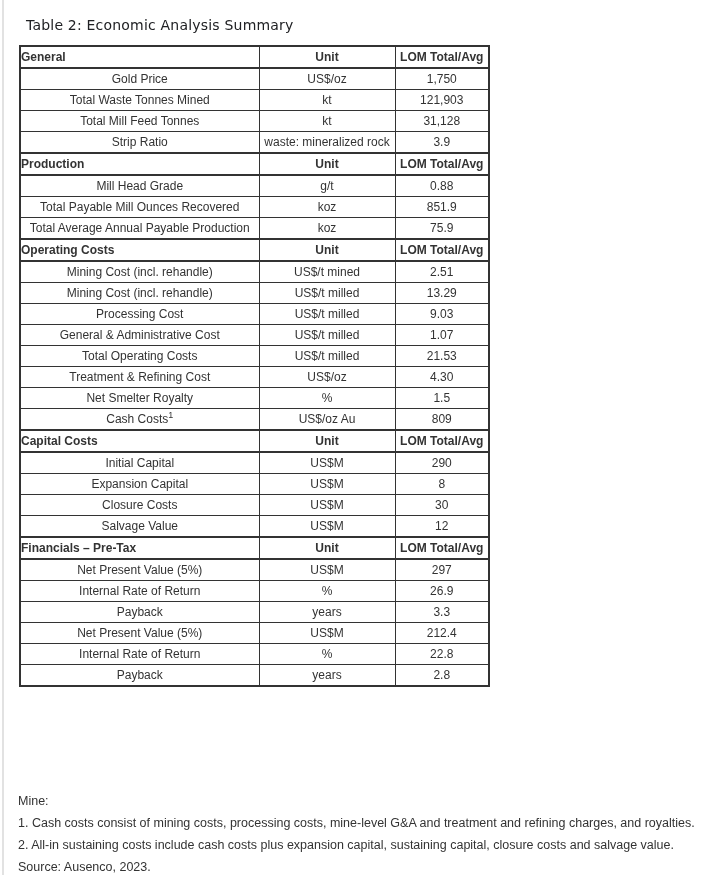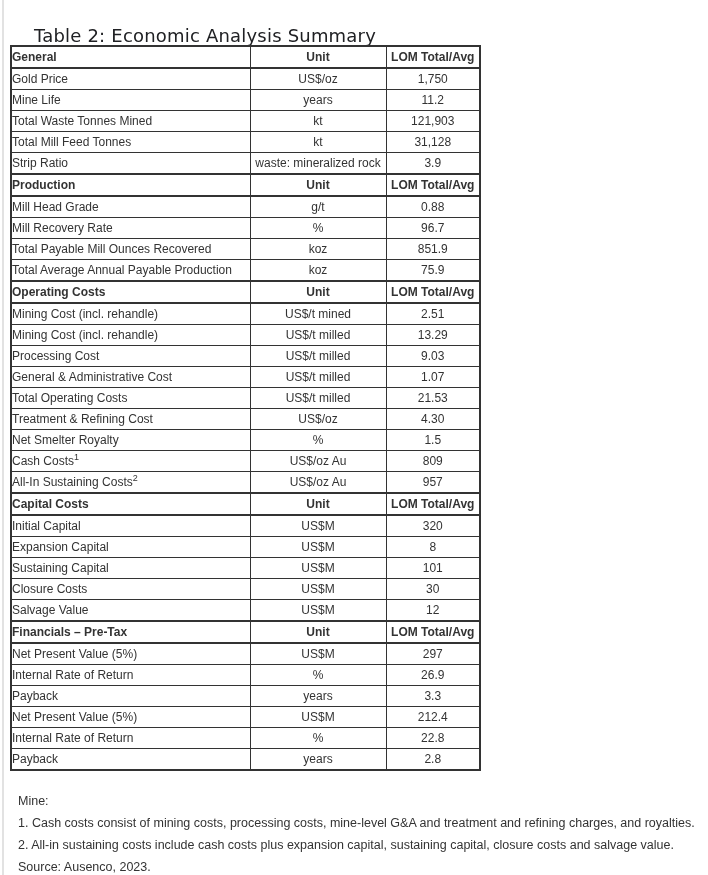--- a/index.html
+++ b/index.html
@@ -4,35 +4,35 @@
 <style>
   html,body{margin:0;padding:0;}
   body{
     width:708px;height:875px;background:#ffffff;position:relative;
     font-family:"Liberation Sans",sans-serif;color:#333;overflow:hidden;
   }
   .left-rule{
     position:absolute;left:2px;top:0;width:2px;height:875px;background:#e2e2e2;
   }
   .title{
-    position:absolute;left:18px;top:9px;margin:16px;
-    font-family:"DejaVu Sans",sans-serif;font-size:18px;font-weight:400;
+    position:absolute;left:18px;top:9px;margin:8px;
+    font-family:"DejaVu Sans",sans-serif;font-size:14px;font-weight:400;
     color:#202124;letter-spacing:.2px;white-space:nowrap;
   }
   table.econ{
-    position:absolute;left:10px;top:45px;width:469px;
+    position:absolute;left:19px;top:45px;width:469px;
     border-collapse:collapse;table-layout:fixed;
     font-size:12px;color:#333;border:2px solid #333;
   }
   table.econ td{
     border:1px solid #333;height:20px;line-height:20px;padding:0;
     white-space:nowrap;overflow:hidden;vertical-align:middle;
   }
   td.label-cell{text-align:left;padding-left:8px;}
-  td.data-label{padding-left:14px;}
+  td.data-label{padding-left:14px;text-align:center;}
   td.unit-cell,td.total-cell{text-align:center;}
   tr.section-row td{
     font-weight:bold;border-top:2px solid #333;border-bottom:2px solid #333;
   }
   sup{font-size:9px;line-height:0;}
   .notes{
     position:absolute;left:18px;top:790px;font-size:12.5px;color:#333;
   }
   .notes .note-line{line-height:22px;white-space:nowrap;}
 </style>
@@ -54,25 +54,20 @@
         <td class="label-cell">General</td>
         <td class="unit-cell">Unit</td>
         <td class="total-cell">LOM Total/Avg</td>
       </tr>
       <tr>
         <td class="label-cell data-label">Gold Price</td>
         <td class="unit-cell">US$/oz</td>
         <td class="total-cell">1,750</td>
       </tr>
       <tr>
-        <td class="label-cell data-label">Mine Life</td>
-        <td class="unit-cell">years</td>
-        <td class="total-cell">11.2</td>
-      </tr>
-      <tr>
         <td class="label-cell data-label">Total Waste Tonnes Mined</td>
         <td class="unit-cell">kt</td>
         <td class="total-cell">121,903</td>
       </tr>
       <tr>
         <td class="label-cell data-label">Total Mill Feed Tonnes</td>
         <td class="unit-cell">kt</td>
         <td class="total-cell">31,128</td>
       </tr>
       <tr>
@@ -84,25 +79,20 @@
         <td class="label-cell">Production</td>
         <td class="unit-cell">Unit</td>
         <td class="total-cell">LOM Total/Avg</td>
       </tr>
       <tr>
         <td class="label-cell data-label">Mill Head Grade</td>
         <td class="unit-cell">g/t</td>
         <td class="total-cell">0.88</td>
       </tr>
       <tr>
-        <td class="label-cell data-label">Mill Recovery Rate</td>
-        <td class="unit-cell">%</td>
-        <td class="total-cell">96.7</td>
-      </tr>
-      <tr>
         <td class="label-cell data-label">Total Payable Mill Ounces Recovered</td>
         <td class="unit-cell">koz</td>
         <td class="total-cell">851.9</td>
       </tr>
       <tr>
         <td class="label-cell data-label">Total Average Annual Payable Production</td>
         <td class="unit-cell">koz</td>
         <td class="total-cell">75.9</td>
       </tr>
       <tr class="section-row">
@@ -143,44 +133,34 @@
       <tr>
         <td class="label-cell data-label">Net Smelter Royalty</td>
         <td class="unit-cell">%</td>
         <td class="total-cell">1.5</td>
       </tr>
       <tr>
         <td class="label-cell data-label">Cash Costs<sup>1</sup></td>
         <td class="unit-cell">US$/oz Au</td>
         <td class="total-cell">809</td>
       </tr>
-      <tr>
-        <td class="label-cell data-label">All-In Sustaining Costs<sup>2</sup></td>
-        <td class="unit-cell">US$/oz Au</td>
-        <td class="total-cell">957</td>
-      </tr>
       <tr class="section-row">
         <td class="label-cell">Capital Costs</td>
         <td class="unit-cell">Unit</td>
         <td class="total-cell">LOM Total/Avg</td>
       </tr>
       <tr>
         <td class="label-cell data-label">Initial Capital</td>
         <td class="unit-cell">US$M</td>
-        <td class="total-cell">320</td>
+        <td class="total-cell">290</td>
       </tr>
       <tr>
         <td class="label-cell data-label">Expansion Capital</td>
         <td class="unit-cell">US$M</td>
         <td class="total-cell">8</td>
-      </tr>
-      <tr>
-        <td class="label-cell data-label">Sustaining Capital</td>
-        <td class="unit-cell">US$M</td>
-        <td class="total-cell">101</td>
       </tr>
       <tr>
         <td class="label-cell data-label">Closure Costs</td>
         <td class="unit-cell">US$M</td>
         <td class="total-cell">30</td>
       </tr>
       <tr>
         <td class="label-cell data-label">Salvage Value</td>
         <td class="unit-cell">US$M</td>
         <td class="total-cell">12</td>

